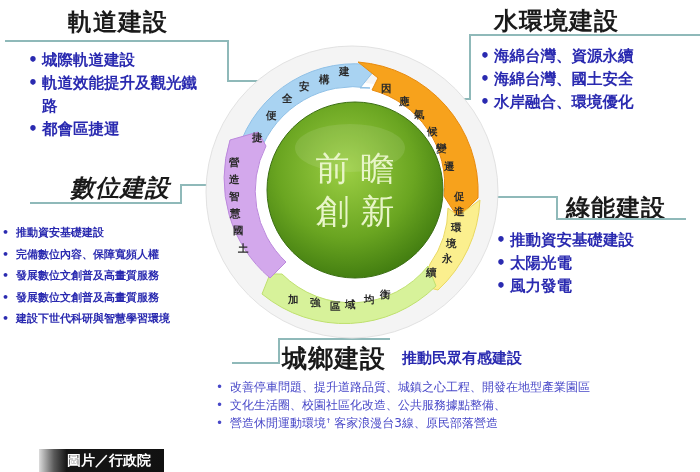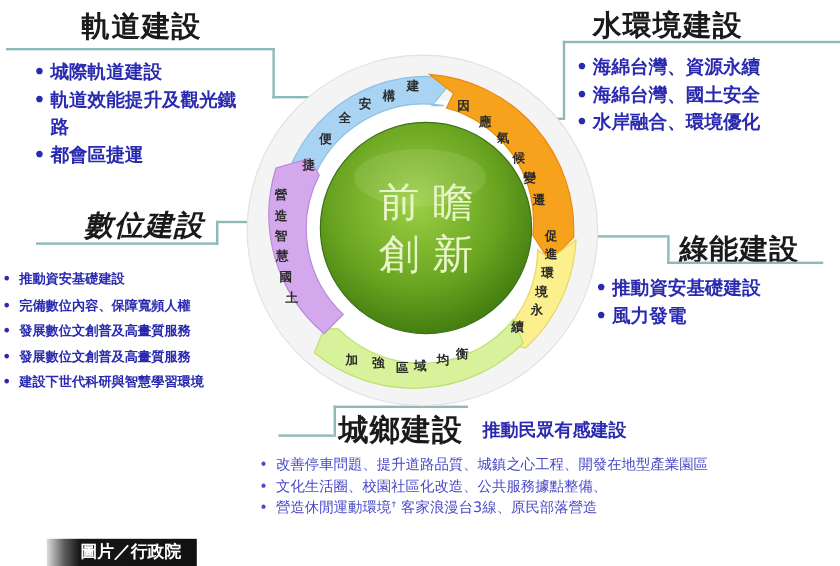--- a/index.html
+++ b/index.html
@@ -62,20 +62,21 @@
   <li>發展數位文創普及高畫質服務</li>
   <li>發展數位文創普及高畫質服務</li>
   <li>建設下世代科研與智慧學習環境</li>
 </ul>
 
 <div class="abs heading" style="left:566px; top:192px; font-size:24px;font-family:Liberation Serif, serif;">綠能建設</div>
 <div class="connector" style="left:486px; top:196px; width:70px; height:0; border-top-width:2px;"></div>
 <div class="connector" style="left:556px; top:196px; width:128px; height:22px; border-left-width:2px; border-bottom-width:2px;"></div>
 <ul class="abs list big" style="left:494px; top:229px; width:205px;">
   <li>推動資安基礎建設</li>
+  <li>太陽光電</li>
   <li>風力發電</li>
 </ul>
 
 <div class="connector" style="left:232px; top:362px; width:46px; height:0; border-top-width:2px;"></div>
 <div class="connector" style="left:278px; top:338px; width:110px; height:24px; border-left-width:2px; border-top-width:2px;"></div>
 <div class="abs heading" style="left:282px; top:342px; font-size:25px;">城鄉建設</div>
 <div class="abs" style="left:402px; top:349px; font-size:15px; font-weight:bold; color:#2a2ab0; white-space:nowrap;text-align:right;">推動民眾有感建設</div>
 <ul class="abs list small" style="left:214px; top:378px; width:486px; white-space:nowrap;">
   <li>改善停車問題、提升道路品質、城鎮之心工程、開發在地型產業園區</li>
   <li>文化生活圈、校園社區化改造、公共服務據點整備、</li>

